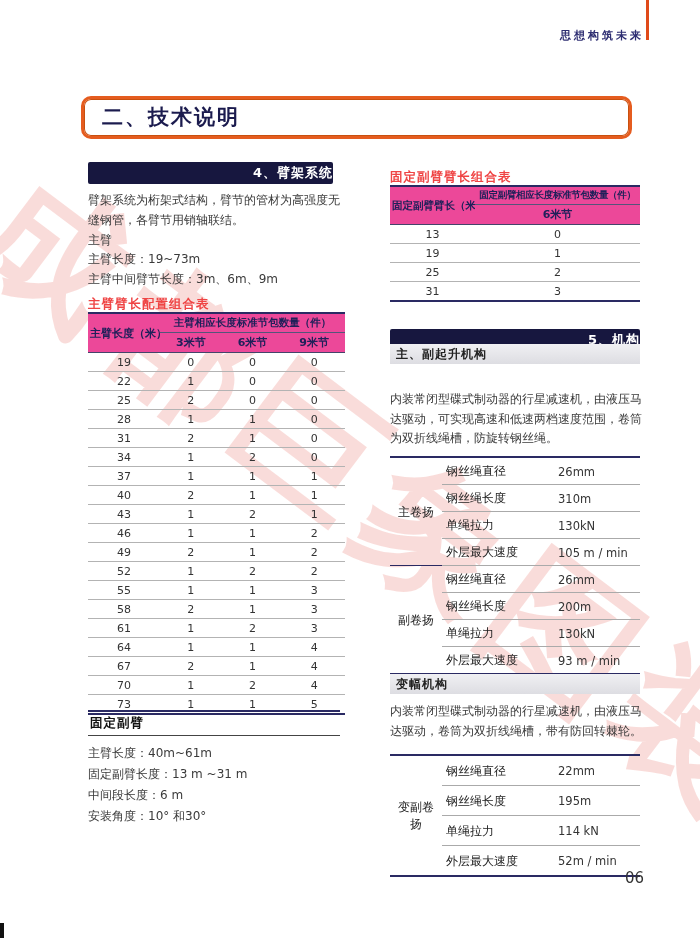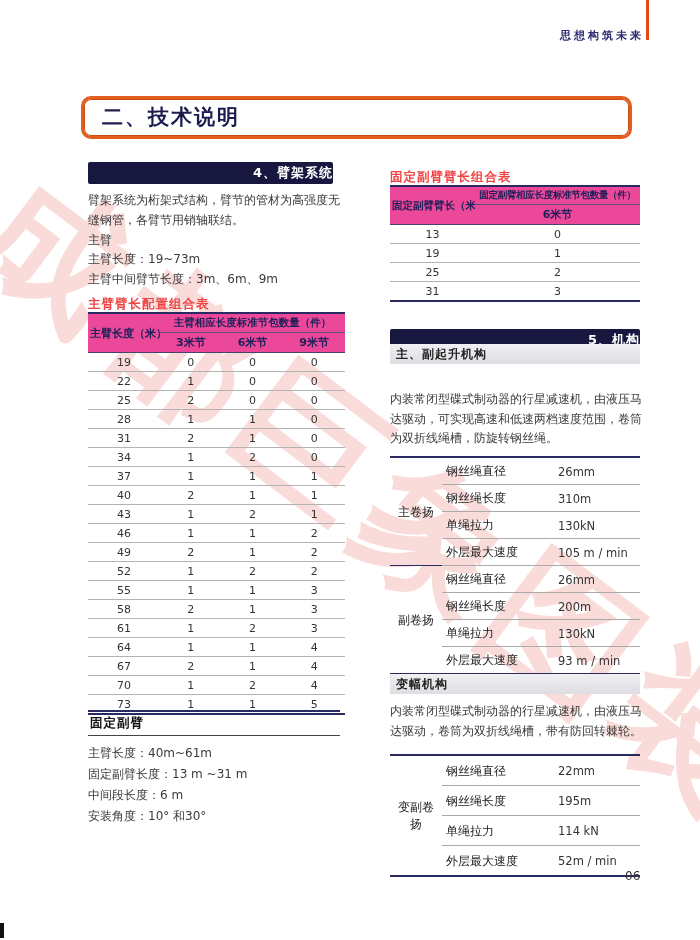--- a/index.html
+++ b/index.html
@@ -82,21 +82,21 @@
   #luffing-table { left:390px; top:754px; }
   #luffing-table td { padding:6.5px 4px 5.5px; }
 
   
   .rule-header { border-top:2.5px solid #2a2a63; }
   .rule-header .txt { display:block; padding:3px 2px; border-bottom:1.5px solid #444;
                       font-size:12.5px; font-weight:bold; color:#111; letter-spacing:1px; }
   .fixed-jib { position:absolute; left:88px; top:710px; width:252px; }
   .fixed-jib .lines { margin-top:7px; font-size:12px; line-height:21px; color:#3a3a3a; }
 
-  .pagenum { position:absolute; left:625px; top:869px; font-size:12px; color:#333; }
+  .pagenum { position:absolute; left:625px; top:869px; font-size:15px; color:#333; }
   .corner-mark { position:absolute; left:0; top:923px; width:4px; height:15px; background:#111; }
 
   
   .watermark {
     position:absolute; left:55px; top:130px;
     transform:rotate(37deg); transform-origin:0 0;
     font-family:"DejaVu Serif","Liberation Serif",serif;
     font-size:145px; font-weight:bold; letter-spacing:14px; white-space:nowrap;
     color:#e0392b; opacity:0.17; pointer-events:none;
   }

